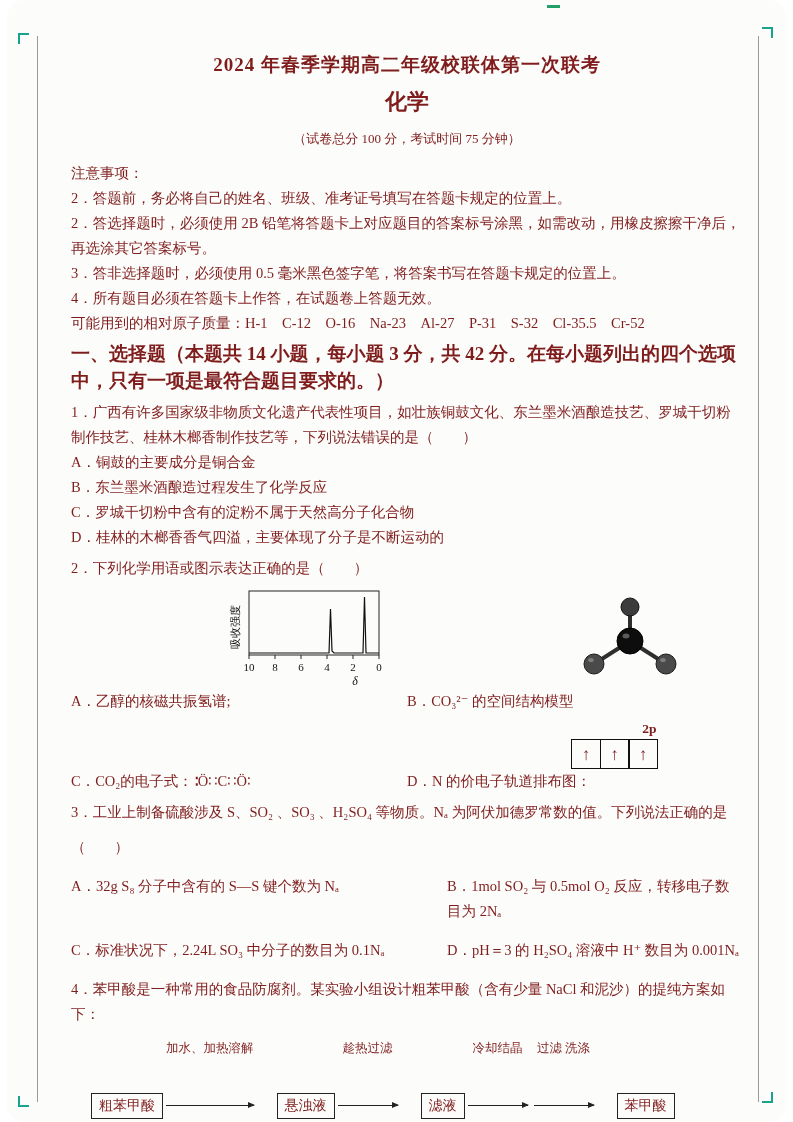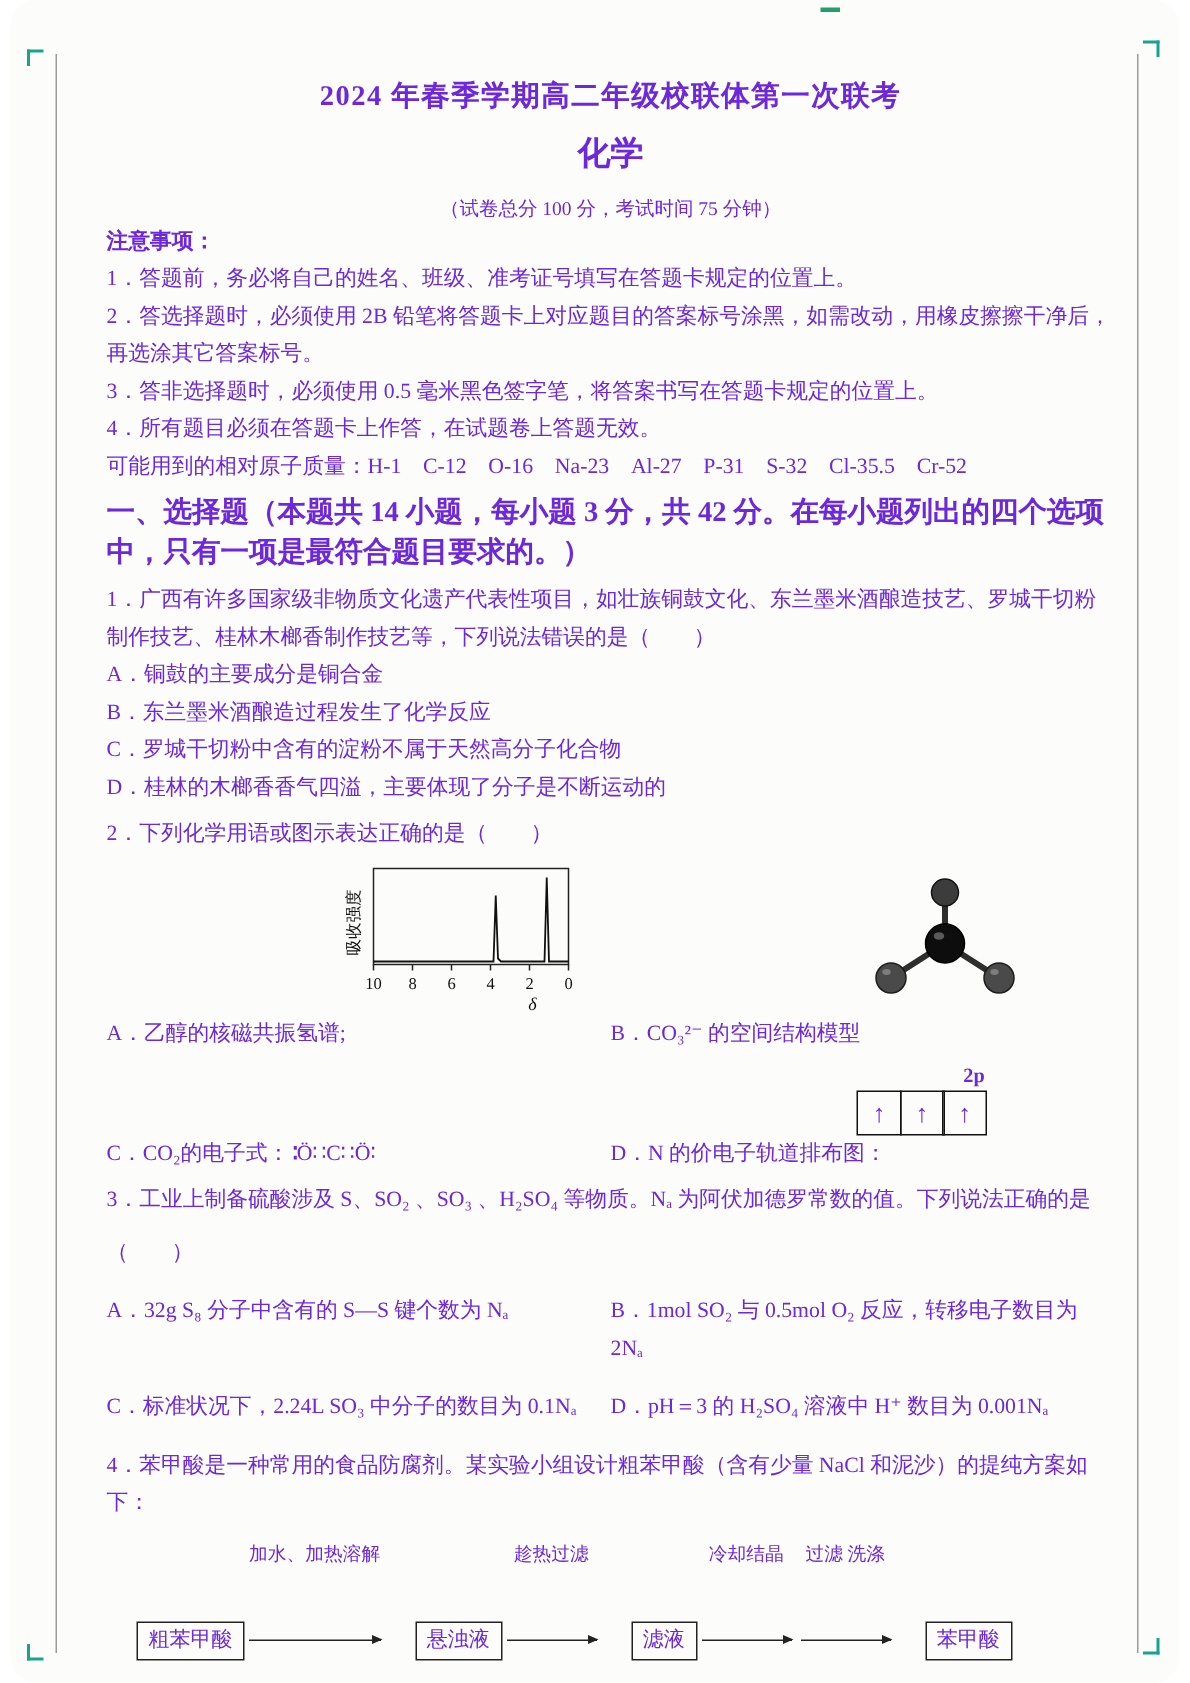--- a/index.html
+++ b/index.html
@@ -1,47 +1,47 @@
 <!DOCTYPE html>
 <html><head>
 <meta charset="utf-8">
 <style>
   * { margin:0; padding:0; box-sizing:border-box; }
   html,body { background:#ffffff; }
   .page { position:relative; width:779px; height:1122px; margin:0 auto; background:#fcfcfa;
-          font-family:"Liberation Serif","DejaVu Serif",serif; color:#6d28d9; overflow:hidden;border-radius:17px; }
+          font-family:"Liberation Serif","DejaVu Serif",serif; color:#7f1d1d; overflow:hidden;border-radius:17px; }
 
   .side-line { position:absolute; width:1px; background:#9a9a9a; top:36px; bottom:20px; }
   .side-line.left  { left:30px; }
   .side-line.right { right:27px; }
 
   .reg { position:absolute; width:11px; height:11px; }
   .reg.tl { left:11px;  top:33px;    border-top:2.5px solid #18a38c; border-left:2.5px solid #18a38c; }
   .reg.tr { right:13px; top:27px;    border-top:2.5px solid #18a38c; border-right:2.5px solid #18a38c; }
   .reg.bl { left:11px;  bottom:15px; border-bottom:2.5px solid #18a38c; border-left:2.5px solid #18a38c; }
   .reg.br { right:13px; bottom:19px; border-bottom:2.5px solid #18a38c; border-right:2.5px solid #18a38c; }
   .reg-dash { position:absolute; left:540px; top:5px; width:13px; height:3px; background:#23a06a; }
 
   .content { position:absolute; left:64px; top:52px; width:672px; font-size:14.5px; line-height:25px; }
 
   .title   { text-align:center; font-size:19px; font-weight:bold; letter-spacing:1px; line-height:26px; }
   .subject { text-align:center; font-size:22px; font-weight:bold; margin-top:12px; line-height:24px; }
   .meta    { text-align:center; font-size:13px; margin-top:15px; line-height:20px; }
 
-  .notice-head { font-weight:bold; }
+  .notice-head { font-weight:normal; margin-top:12px; }
   .line { line-height:25px; }
   .section-head { font-weight:bold; font-size:19px; line-height:27px; margin-top:4px; }
 
   .stem { margin-top:6px; }
   .opt  { line-height:25px; }
 
   .opt-row { display:flex; line-height:25px; }
   .opt-row .col-a { flex:0 0 50%; }
   .opt-row .col-b { flex:1; }
-  .q3-row { margin-top:14px; }
+  .q3-row { margin-top:14px;gap:40px; }
 
   .fig-row { display:flex; align-items:flex-end; margin-left:158px; margin-top:6px; gap:170px; }
   .nmr text, .nmr tspan { fill:#111; }
 
   .orbital { margin-left:500px; margin-top:6px; width:max-content; text-align:right; }
   .orb-label { font-size:13.5px; font-weight:bold; line-height:17px; }
   .orb-boxes { display:flex; margin-top:2px; }
   .orb-box { width:30px; height:30px; border:1.5px solid #111; margin-right:-1.5px;
              display:flex; align-items:center; justify-content:center; font-size:17px; }
 
@@ -71,21 +71,21 @@
   <div class="reg br"></div>
   <div class="reg-dash"></div>
 
   <div class="content">
 
     <div class="title">2024 年春季学期高二年级校联体第一次联考</div>
     <div class="subject">化学</div>
     <div class="meta">（试卷总分 100 分，考试时间 75 分钟）</div>
 
     <div class="notice-head">注意事项：</div>
-    <p class="line">1．答题前，务必将自己的姓名、班级、准考证号填写在答题卡规定的位置上。</p>
+    <p class="line">2．答题前，务必将自己的姓名、班级、准考证号填写在答题卡规定的位置上。</p>
     <p class="line">2．答选择题时，必须使用 2B 铅笔将答题卡上对应题目的答案标号涂黑，如需改动，用橡皮擦擦干净后，再选涂其它答案标号。</p>
     <p class="line">3．答非选择题时，必须使用 0.5 毫米黑色签字笔，将答案书写在答题卡规定的位置上。</p>
     <p class="line">4．所有题目必须在答题卡上作答，在试题卷上答题无效。</p>
     <p class="line">可能用到的相对原子质量：H-1　C-12　O-16　Na-23　Al-27　P-31　S-32　Cl-35.5　Cr-52</p>
 
     <div class="section-head">一、选择题（本题共 14 小题，每小题 3 分，共 42 分。在每小题列出的四个选项中，只有一项是最符合题目要求的。）</div>
 
     <p class="stem">1．广西有许多国家级非物质文化遗产代表性项目，如壮族铜鼓文化、东兰墨米酒酿造技艺、罗城干切粉制作技艺、桂林木榔香制作技艺等，下列说法错误的是（　　）</p>
     <p class="opt">A．铜鼓的主要成分是铜合金</p>
     <p class="opt">B．东兰墨米酒酿造过程发生了化学反应</p>

